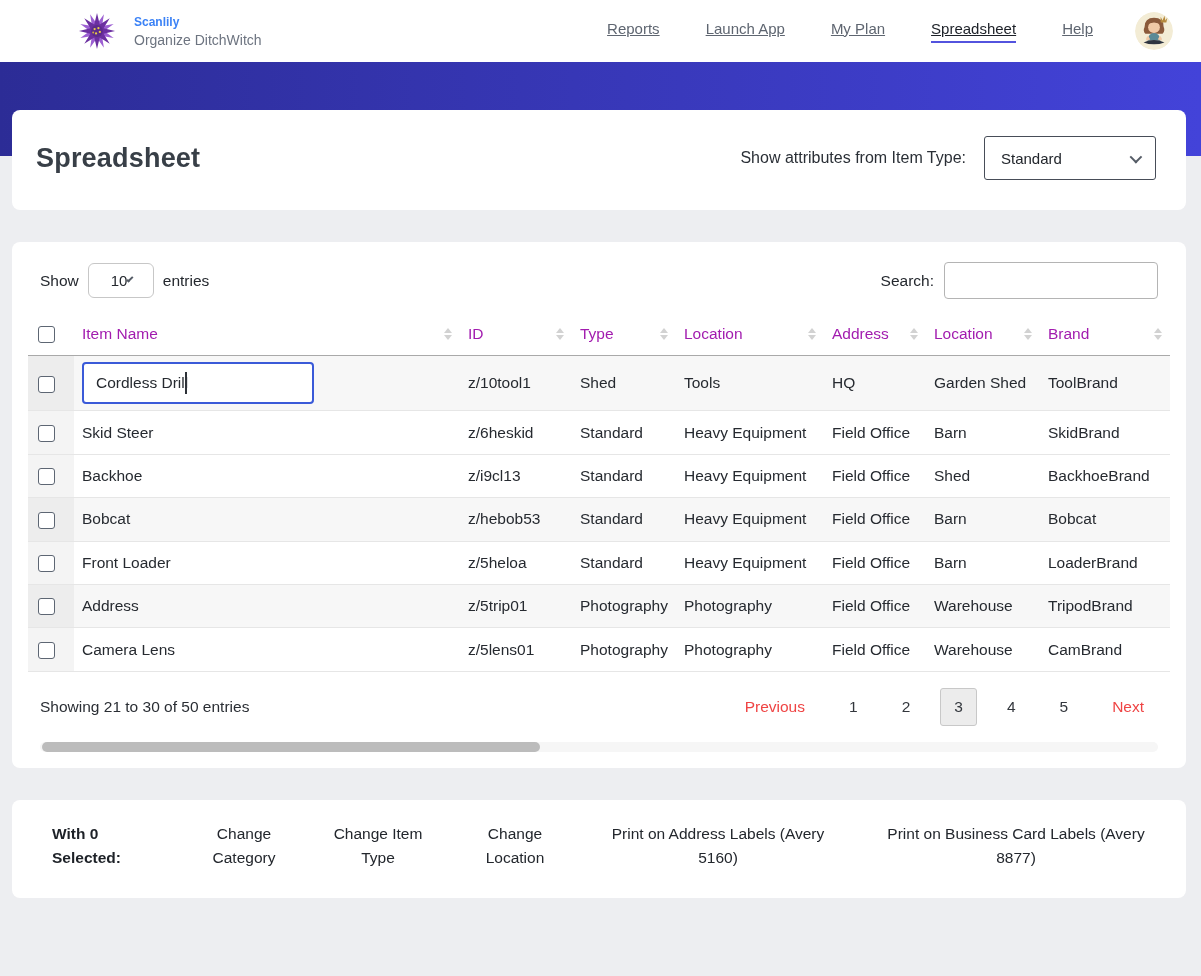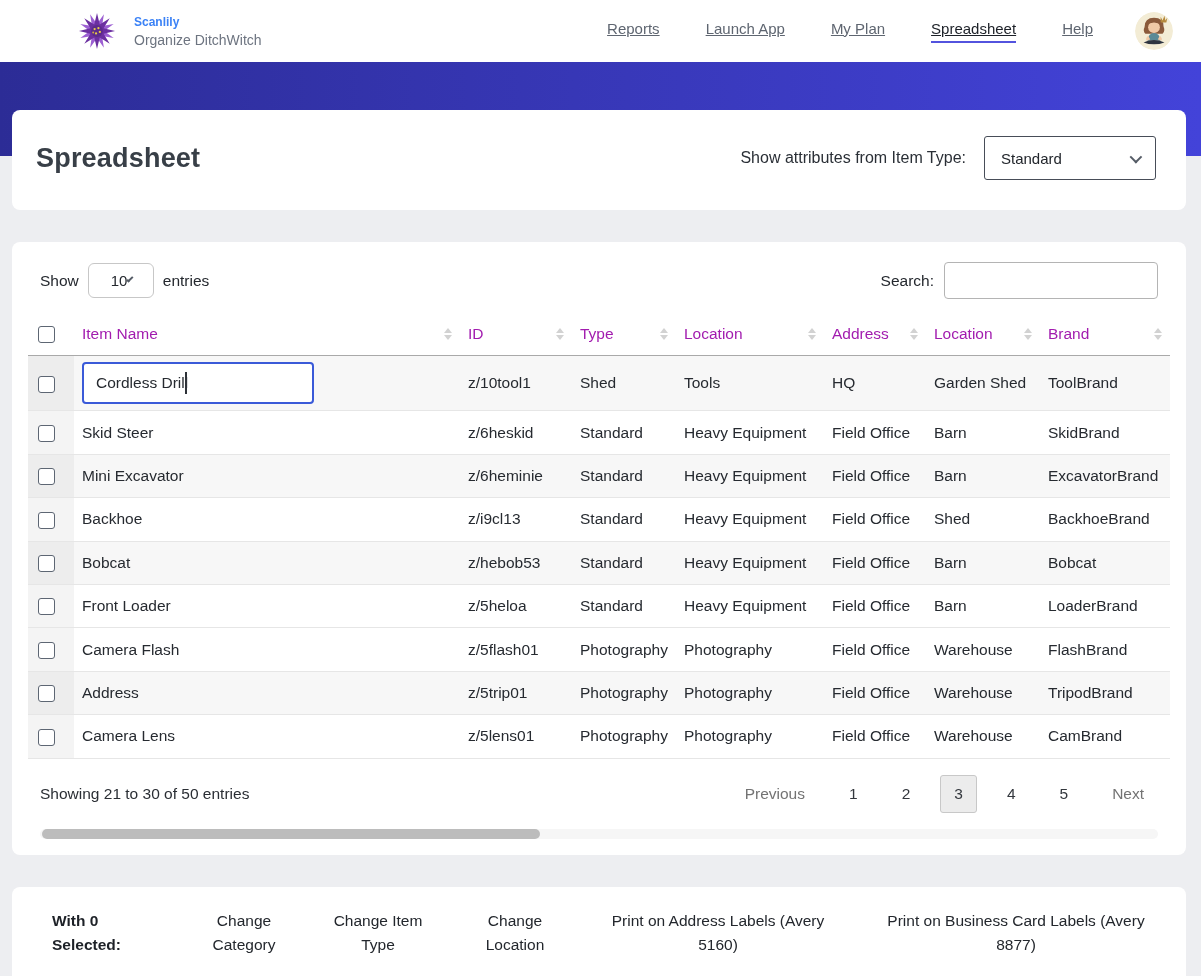--- a/index.html
+++ b/index.html
@@ -90,21 +90,21 @@
   .edit-box input {
     width:232px; height:42px; border:2px solid #3a5ad8; border-radius:4px;
     padding:0 12px; font-size:15.5px; font-family:inherit; color:#262a30; background:#fff; outline:none;
   }
   .caret { position:absolute; left:103px; top:10px; width:1.5px; height:22px; background:#2d3138; }
 
   .table-footer { display:flex; align-items:center; justify-content:space-between; padding:16px 12px 12px; font-size:15.5px; color:#2a2e34; }
   .pagination { display:flex; align-items:center; }
   .page-btn { padding:9px 13px; margin-left:16px; color:#33373d; cursor:pointer; border:1px solid transparent; border-radius:3px; }
   .page-btn.current { border:1px solid #c8c8c8; background:#ececec; }
-  .page-btn.nav-btn { color:#737373; }
+  .page-btn.nav-btn { color:#ef4444; }
 
   .hscroll { height:10px; background:#f6f6f6; border-radius:5px; margin:4px 12px 10px; position:relative; }
   .hscroll-thumb { position:absolute; left:2px; top:0; height:10px; width:498px; background:#bcbcbc; border-radius:5px; cursor:pointer; }
 
   
   .bulk-card { margin-top:32px; padding:22px 30px 28px 40px; display:flex; align-items:flex-start; justify-content:space-between; font-size:15.5px; line-height:24px; }
   .bulk-label { font-weight:bold; color:#1d2127; width:110px; }
   .bulk-action { text-align:center; color:#23272d; cursor:pointer; }
   .ba-1{width:84px;} .ba-2{width:104px;} .ba-3{width:90px;} .ba-4{width:236px;} .ba-5{width:280px;}
 </style>
@@ -265,30 +265,20 @@
         <tr>
           <td class="col-check"><span class="checkbox"></span></td>
           <td>Skid Steer</td>
           <td>z/6heskid</td>
           <td>Standard</td>
           <td>Heavy Equipment</td>
           <td>Field Office</td>
           <td>Barn</td>
           <td>SkidBrand</td>
         </tr>
-        <tr class="striped">
-          <td class="col-check"><span class="checkbox"></span></td>
-          <td>Mini Excavator</td>
-          <td>z/6heminie</td>
-          <td>Standard</td>
-          <td>Heavy Equipment</td>
-          <td>Field Office</td>
-          <td>Barn</td>
-          <td>ExcavatorBrand</td>
-        </tr>
         <tr>
           <td class="col-check"><span class="checkbox"></span></td>
           <td>Backhoe</td>
           <td>z/i9cl13</td>
           <td>Standard</td>
           <td>Heavy Equipment</td>
           <td>Field Office</td>
           <td>Shed</td>
           <td>BackhoeBrand</td>
         </tr>
@@ -304,30 +294,20 @@
         </tr>
         <tr>
           <td class="col-check"><span class="checkbox"></span></td>
           <td>Front Loader</td>
           <td>z/5heloa</td>
           <td>Standard</td>
           <td>Heavy Equipment</td>
           <td>Field Office</td>
           <td>Barn</td>
           <td>LoaderBrand</td>
-        </tr>
-        <tr>
-          <td class="col-check"><span class="checkbox"></span></td>
-          <td>Camera Flash</td>
-          <td>z/5flash01</td>
-          <td>Photography</td>
-          <td>Photography</td>
-          <td>Field Office</td>
-          <td>Warehouse</td>
-          <td>FlashBrand</td>
         </tr>
         <tr class="striped">
           <td class="col-check"><span class="checkbox"></span></td>
           <td>Address</td>
           <td>z/5trip01</td>
           <td>Photography</td>
           <td>Photography</td>
           <td>Field Office</td>
           <td>Warehouse</td>
           <td>TripodBrand</td>

